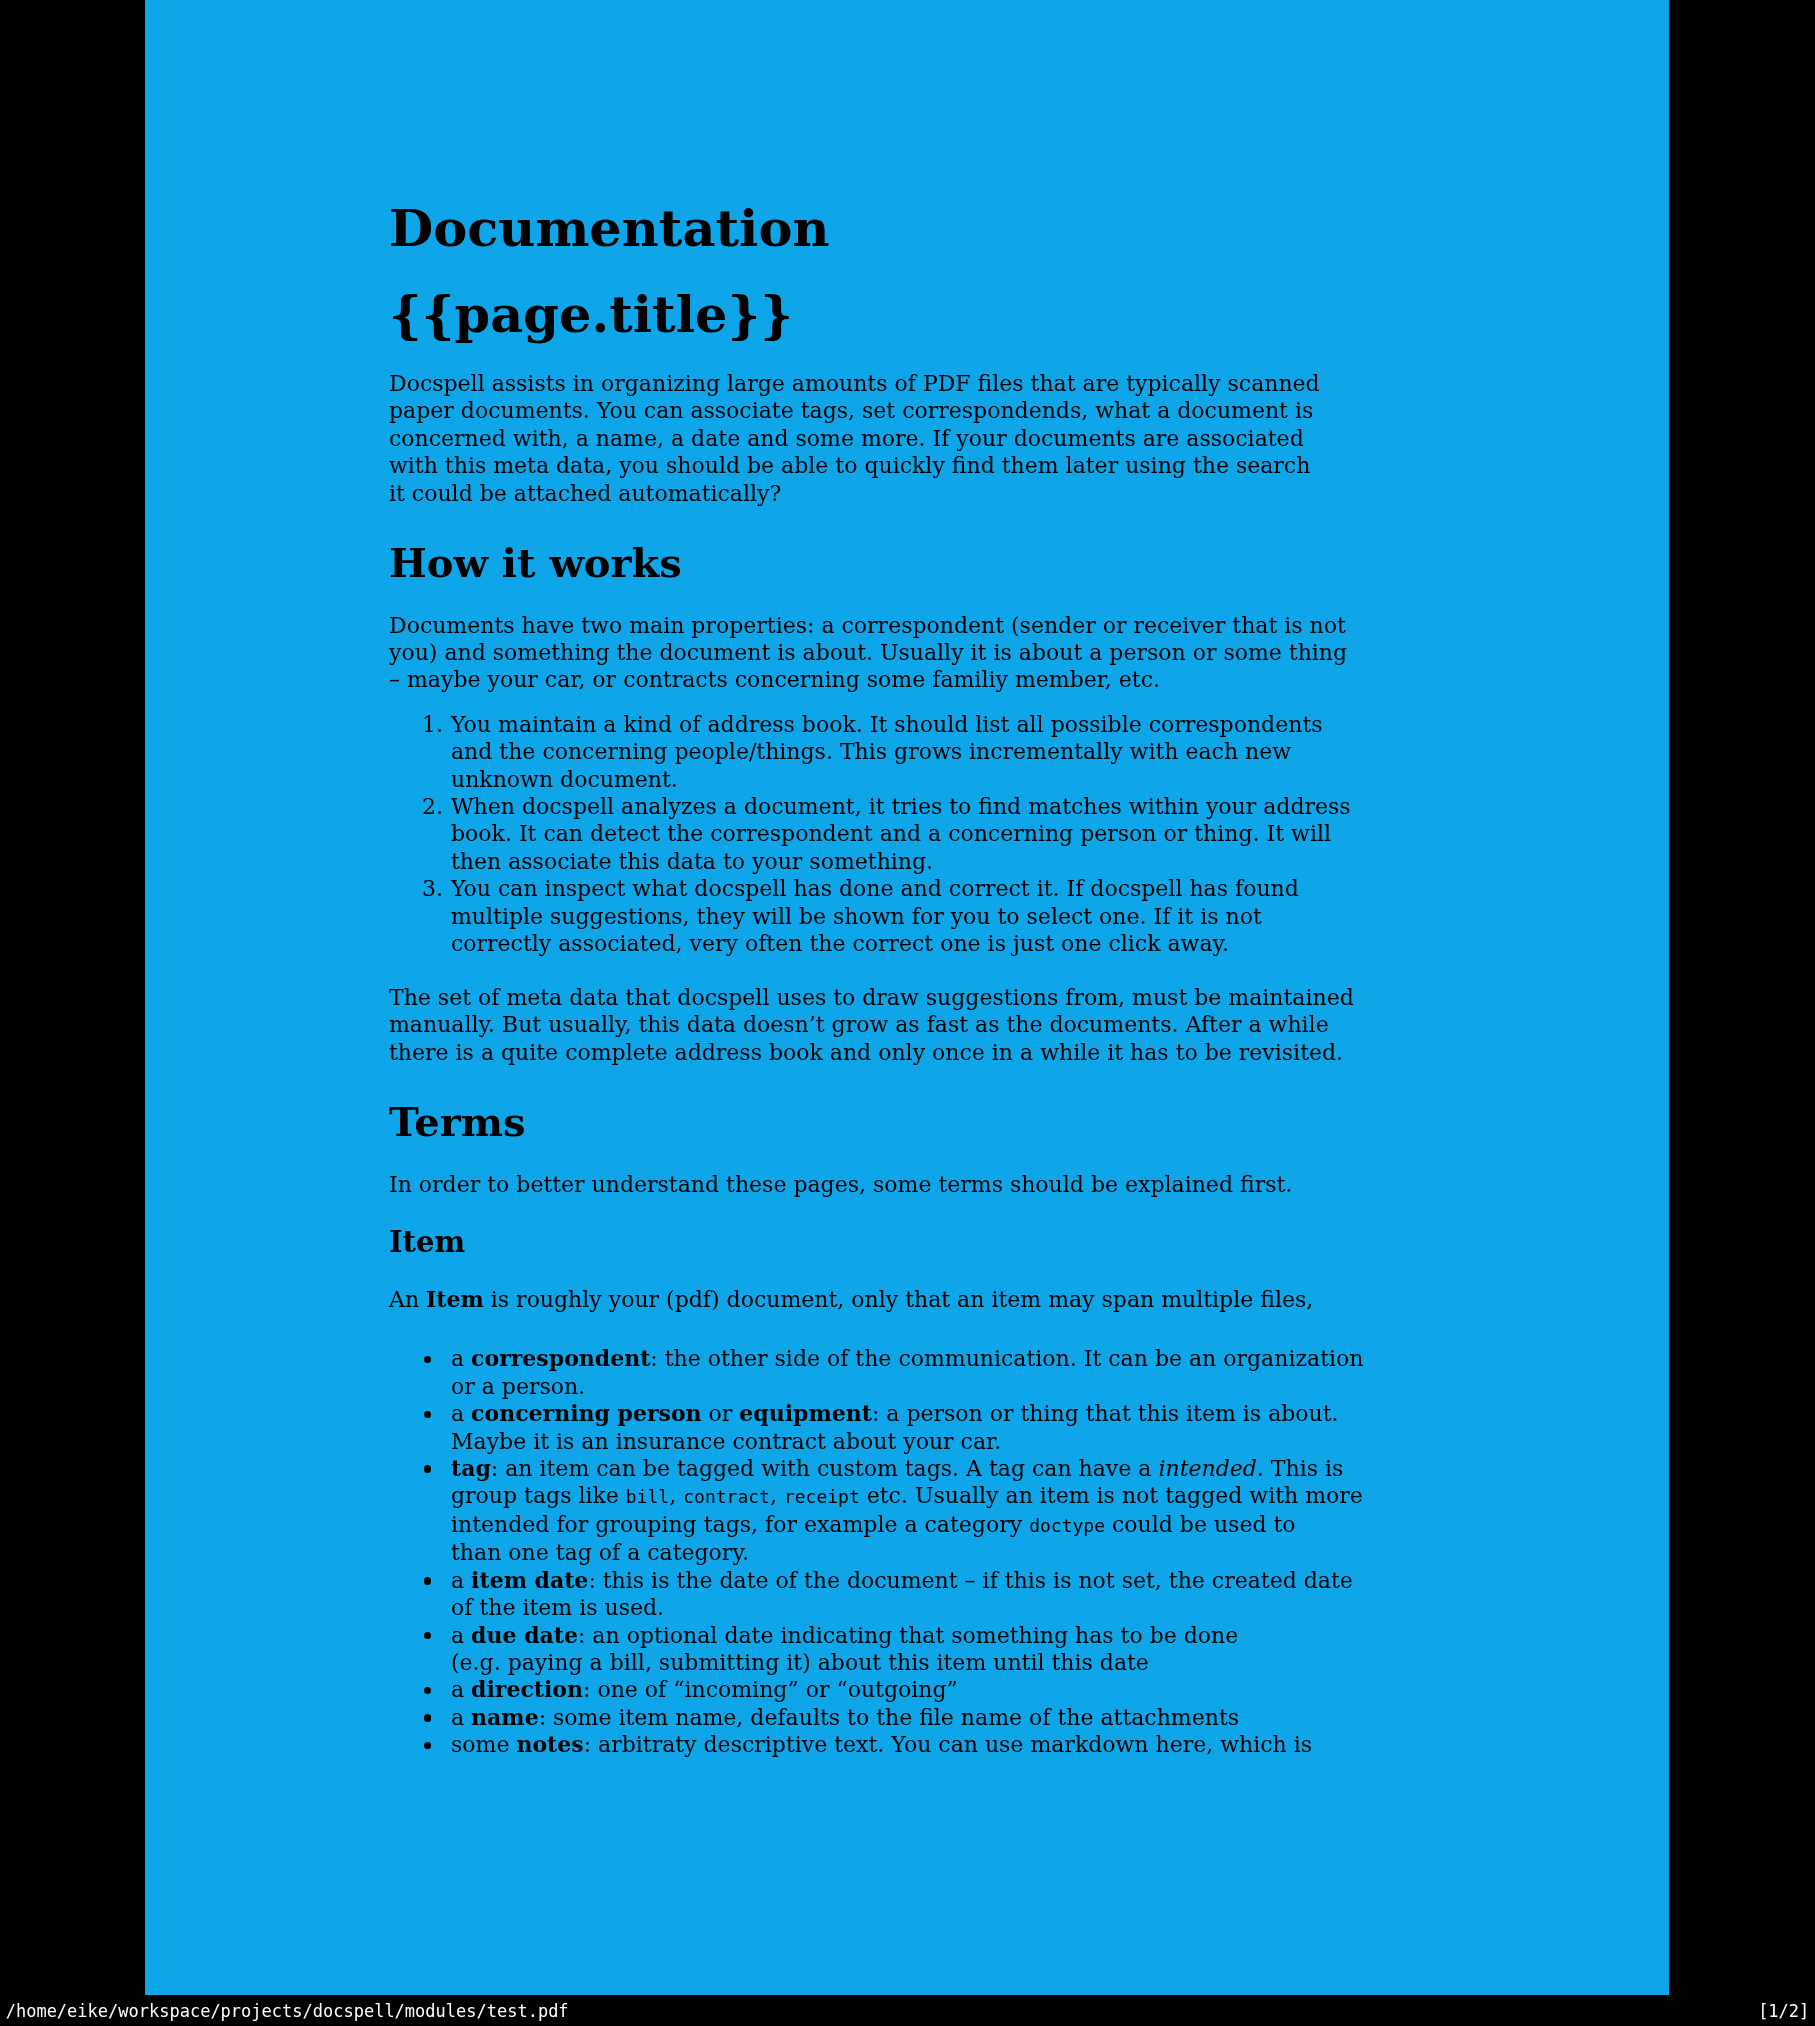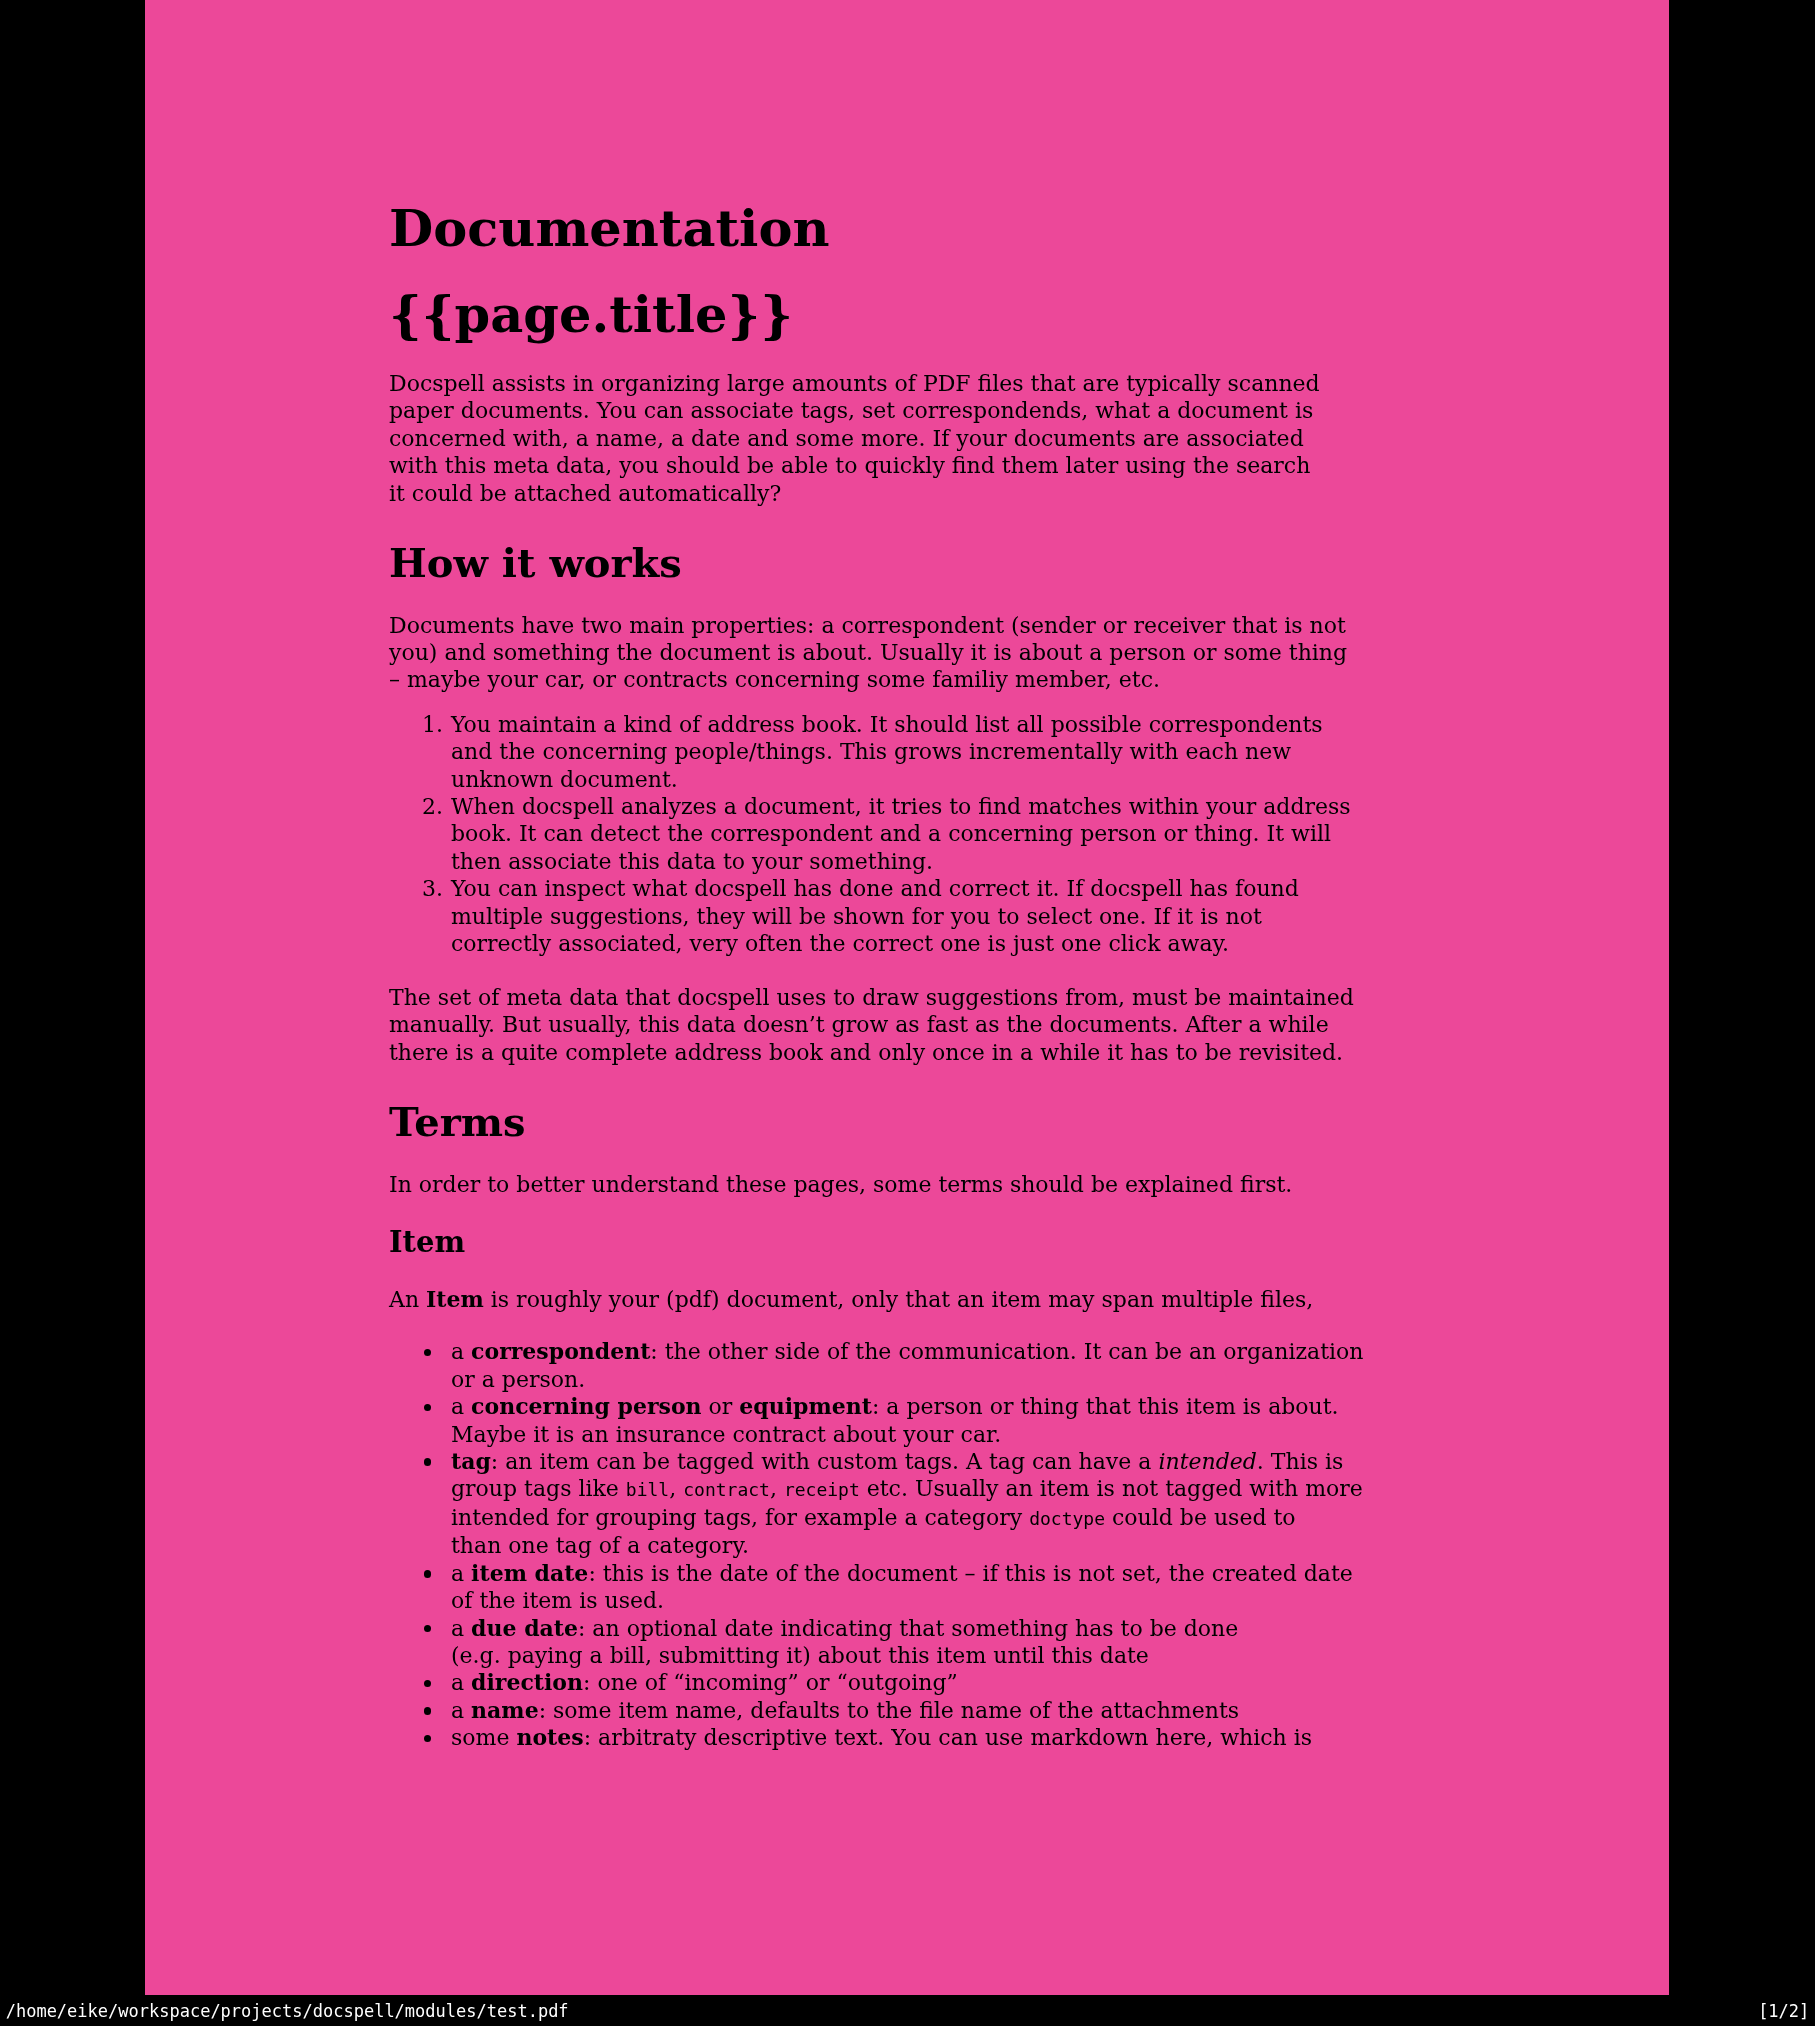--- a/index.html
+++ b/index.html
@@ -6,36 +6,36 @@
   body {
     width:1815px; height:2026px;
     background:#000000;
     position:relative;
     overflow:hidden;
     font-family:"DejaVu Serif", serif;
   }
   .page {
     position:absolute; left:145px; top:0;
     width:1524px; height:2003px;
-    background:#ec4899;
+    background:#0ea5e9;
     overflow:hidden;
   }
   .content {
     padding:199px 0 0 244px;
     width:1098px;
     color:#000000;
     font-size:22px;
     line-height:27.4px;
   }
   .h1 { font-size:51px; line-height:59px; font-weight:bold; margin:0 0 26.5px 0; }
   .h2 { font-size:40px; line-height:44px; font-weight:bold; margin:34px 0 0 0; }
   .h3 { font-size:29px; line-height:35px; font-weight:bold; margin:26.5px 0 0 0; }
   .p  { margin:26.5px 0 0 0; }
   .ol { margin:17px 0 0 0; padding-left:62px; }
-  .ul { margin:25px 0 0 0; padding-left:62px; }
+  .ul { margin:32px 0 0 0; padding-left:62px; }
   .li { position:relative; }
   .num {
     position:absolute; left:-40px; width:32px;
     text-align:right; white-space:nowrap;
   }
   .dot {
     position:absolute; left:-27.4px; top:10.4px;
     width:7.6px; height:7.6px; border-radius:50%;
     background:#000000;
   }

